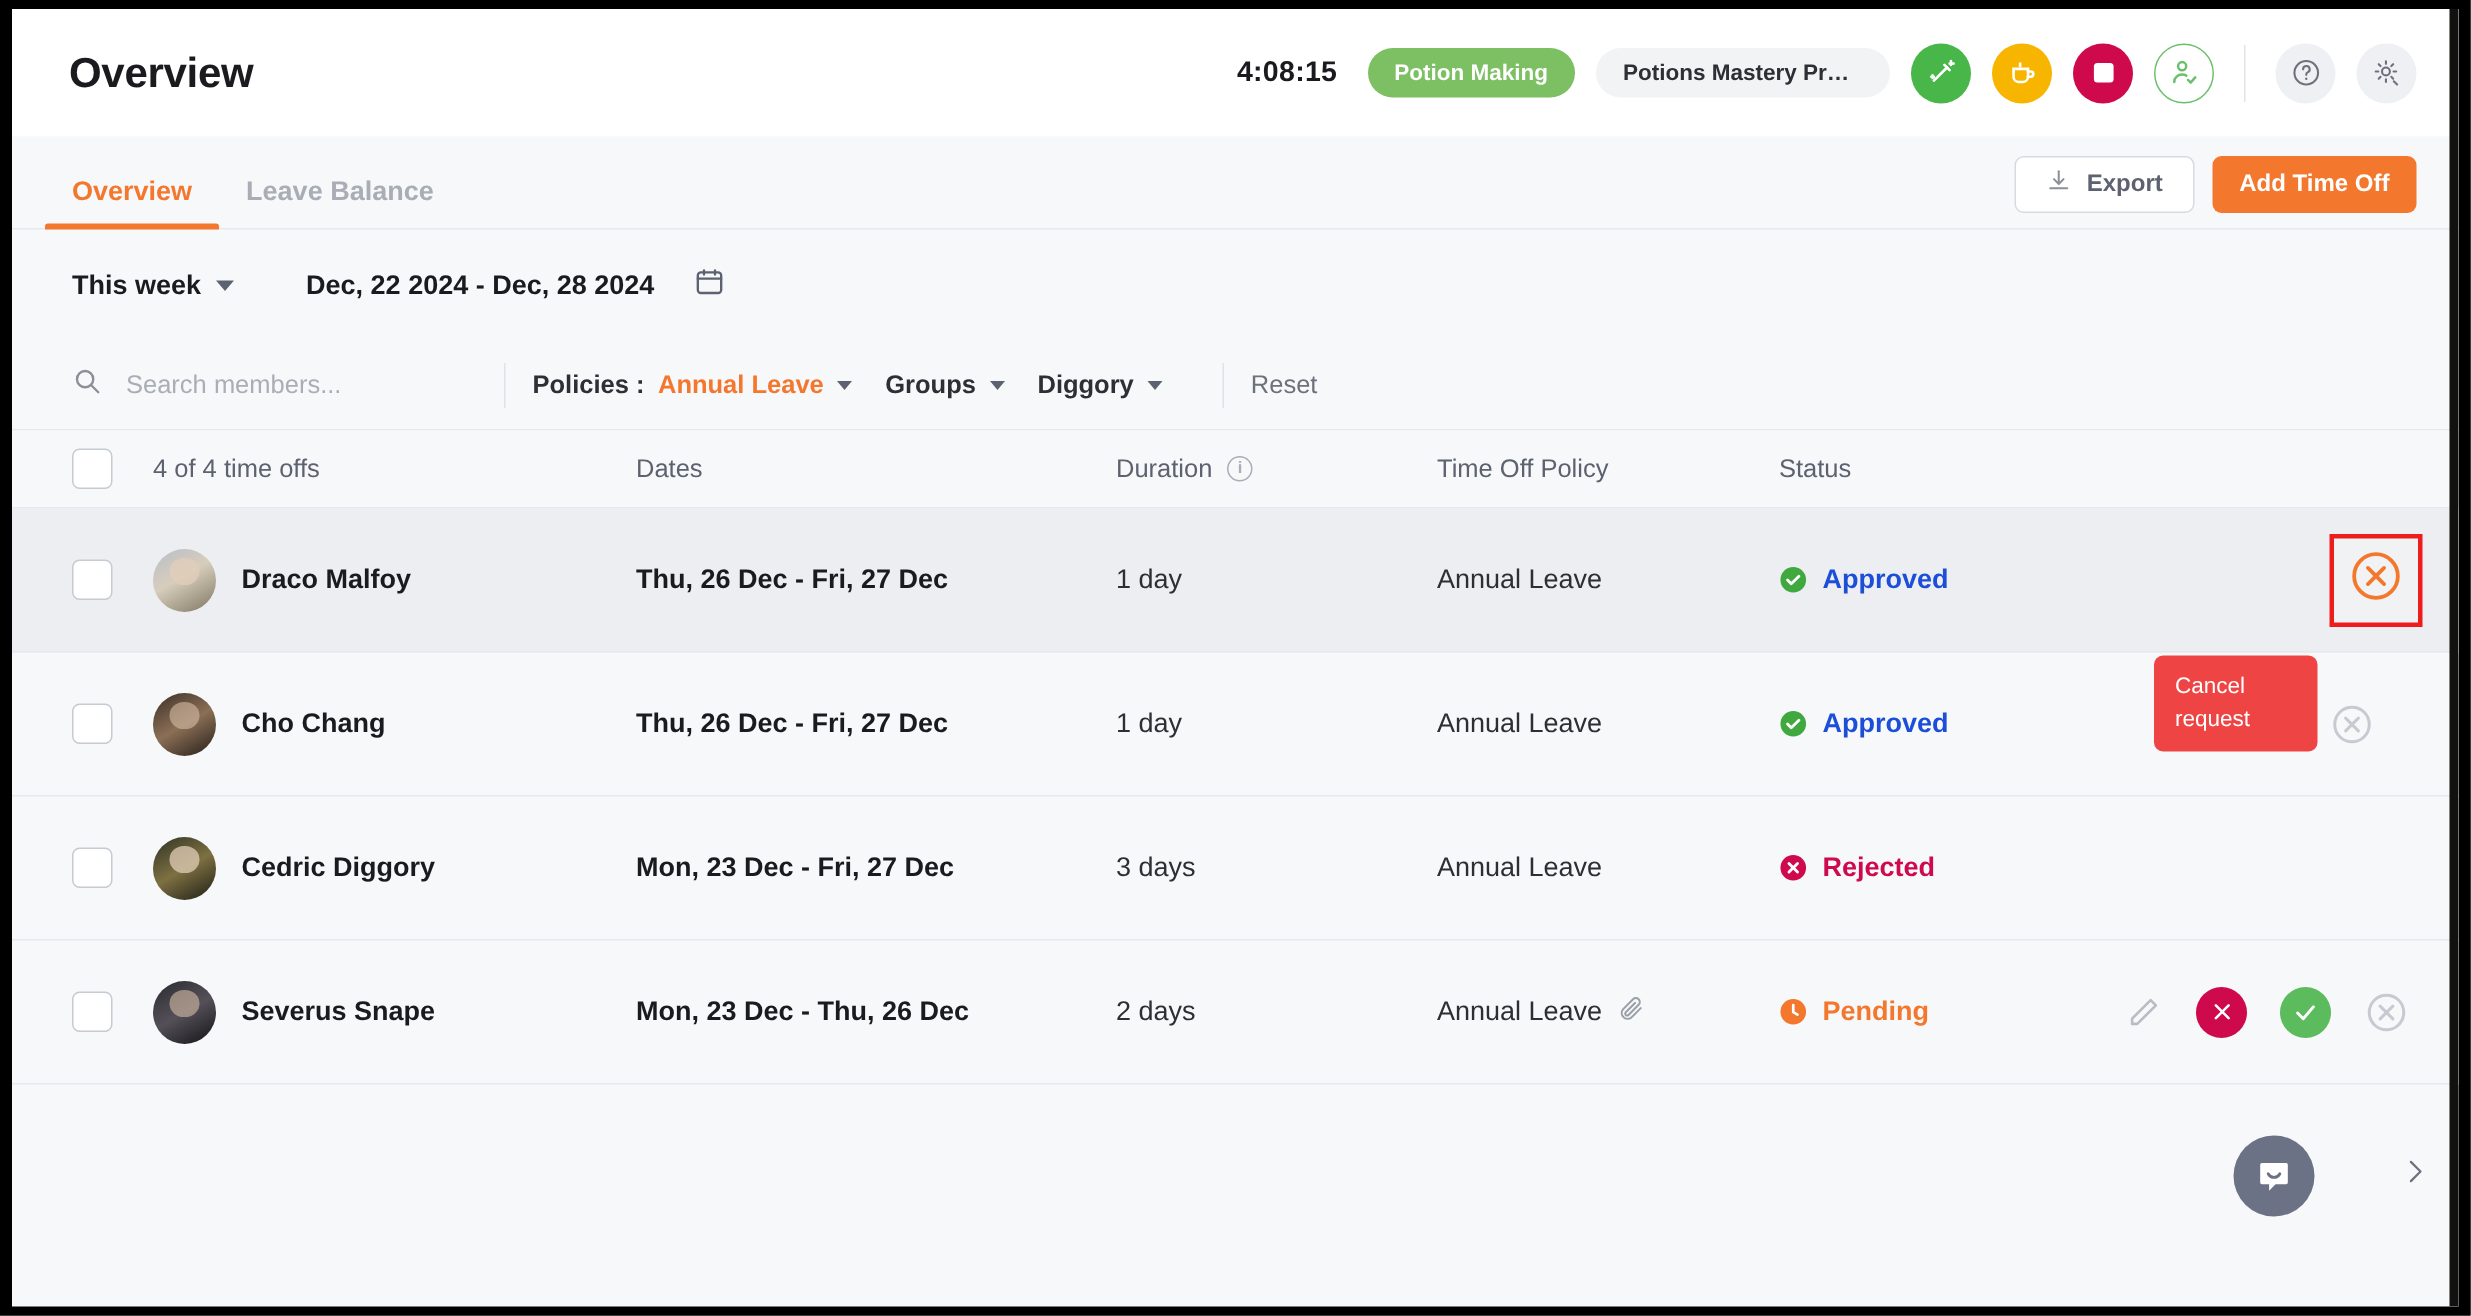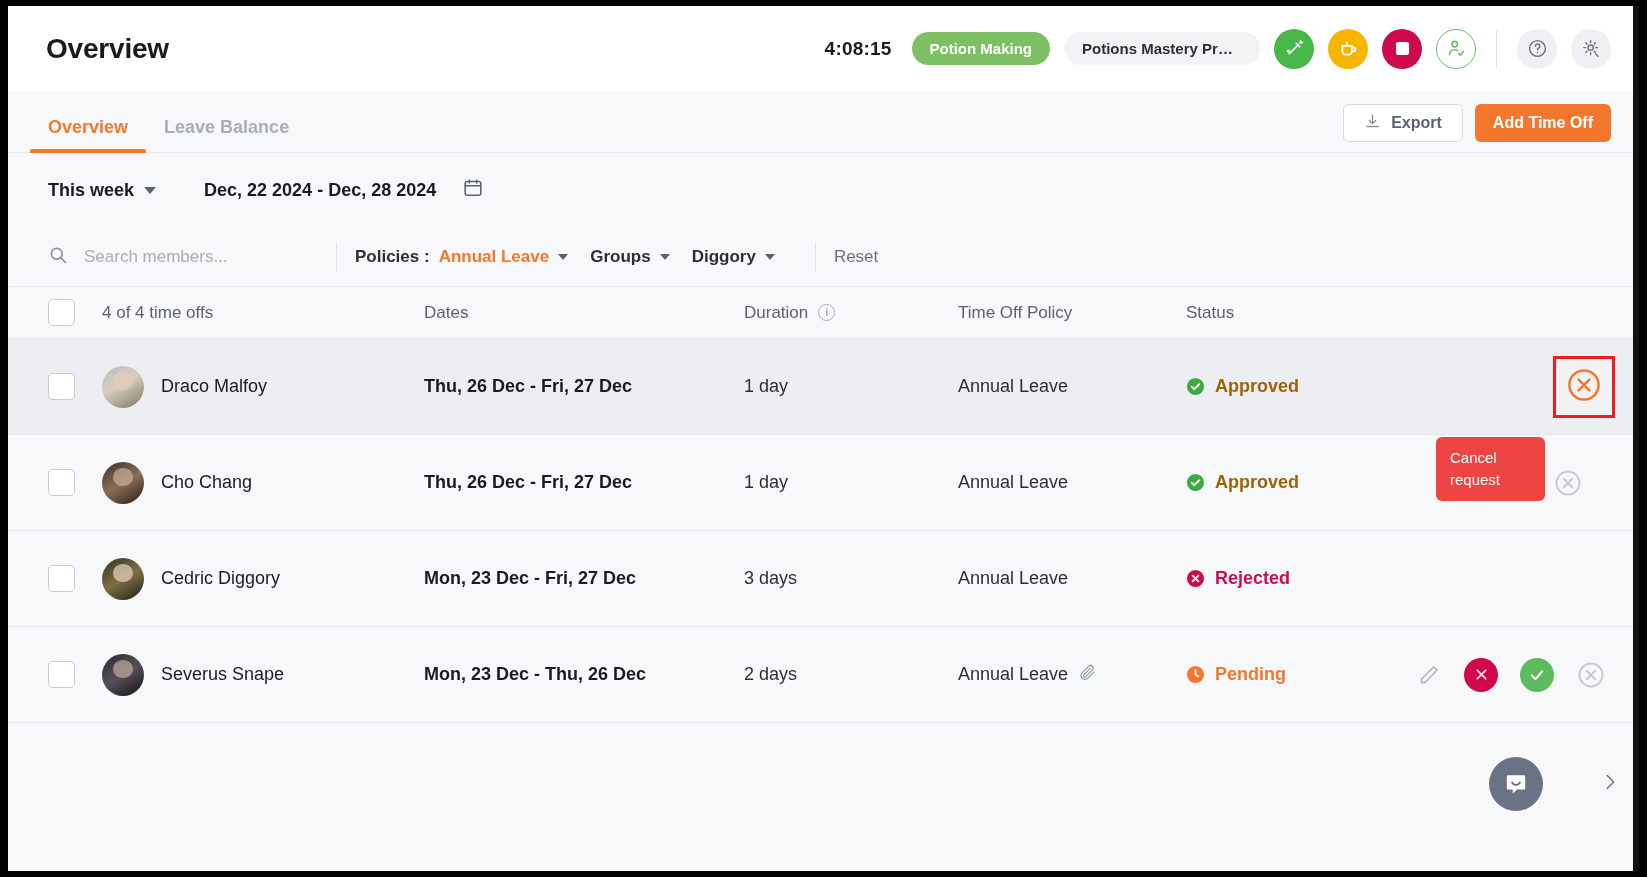--- a/index.html
+++ b/index.html
@@ -239,26 +239,26 @@
   .avatar::after {
     content: "";
     position: absolute;
     left: 27%; top: 16%;
     width: 46%; height: 42%;
     border-radius: 50%;
     background: rgba(226,206,184,0.75);
   }
   .av-cho::after, .av-snape::after { background: rgba(214,188,166,0.6); }
 
-  .name  { font-size: 18px; font-weight: 400; color: #1b1b1f; }
+  .name  { font-size: 18px; font-weight: 700; color: #1b1b1f; }
   .dates { font-size: 18px; font-weight: 700; color: #1b1b1f; }
   .dur   { font-size: 18px; color: #2d2f34; }
   .pol   { font-size: 18px; color: #2d2f34; }
   .stat  { font-size: 18px; font-weight: 700; }
-  .stat.approved { color: #a16207; }
+  .stat.approved { color: #1d4ed8; }
   .stat.rejected { color: #cf0a4c; }
   .stat.pending  { color: #f4772e; }
 
   .dot-ic { width: 19px; height: 19px; flex: 0 0 19px; }
 
   .info-ic {
     width: 17px; height: 17px;
     border: 1.4px solid #a9adb6;
     border-radius: 50%;
     color: #a9adb6;

